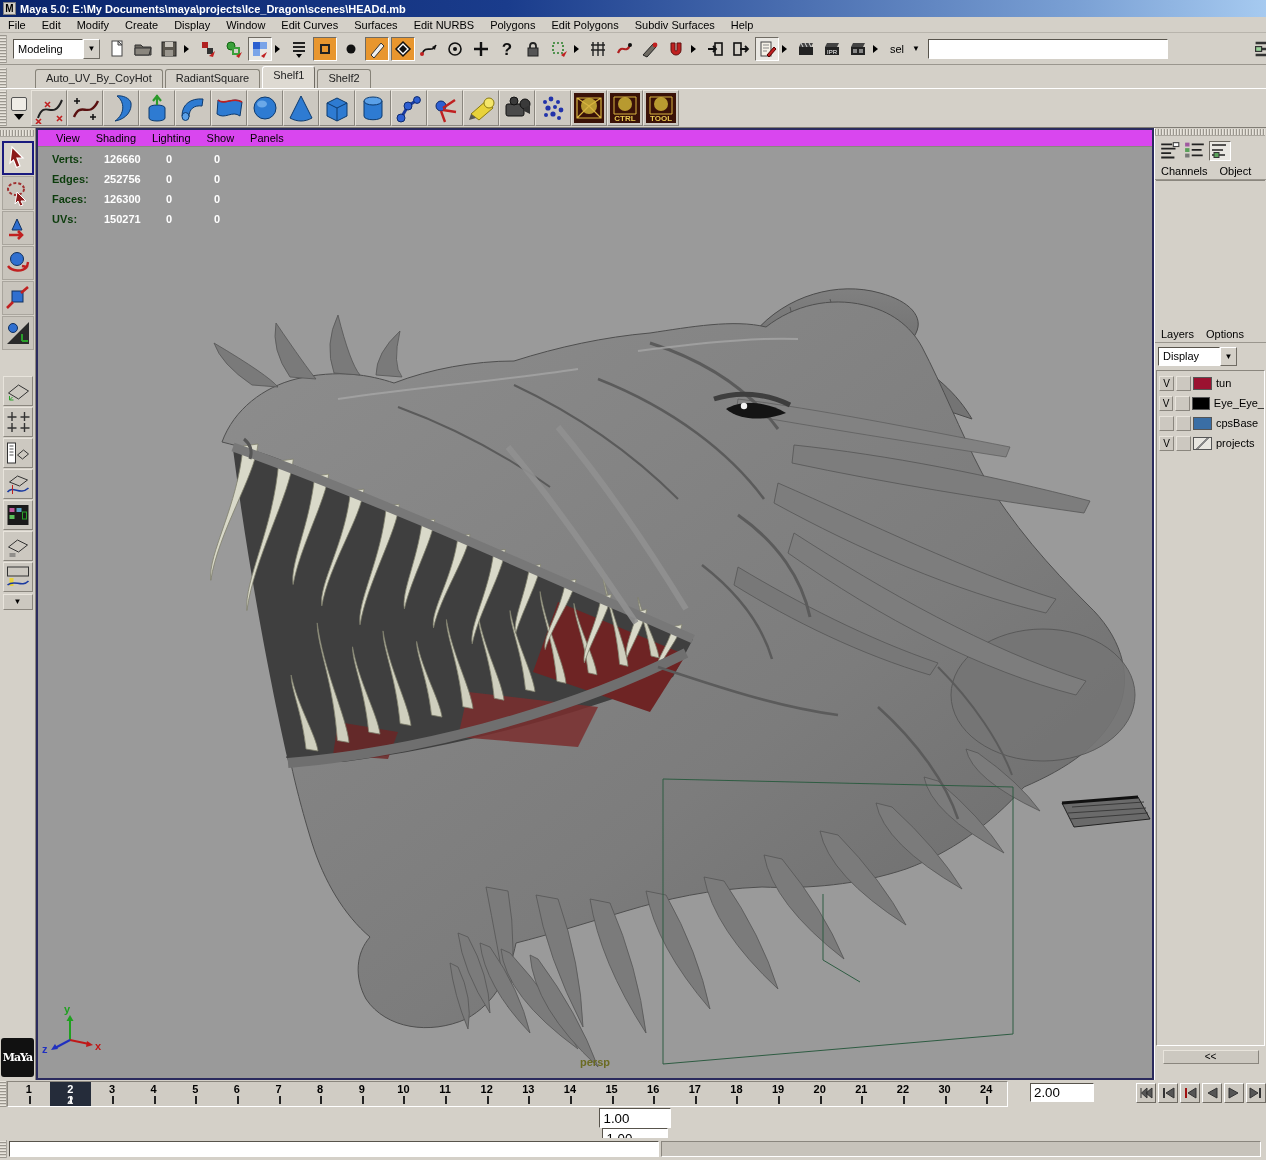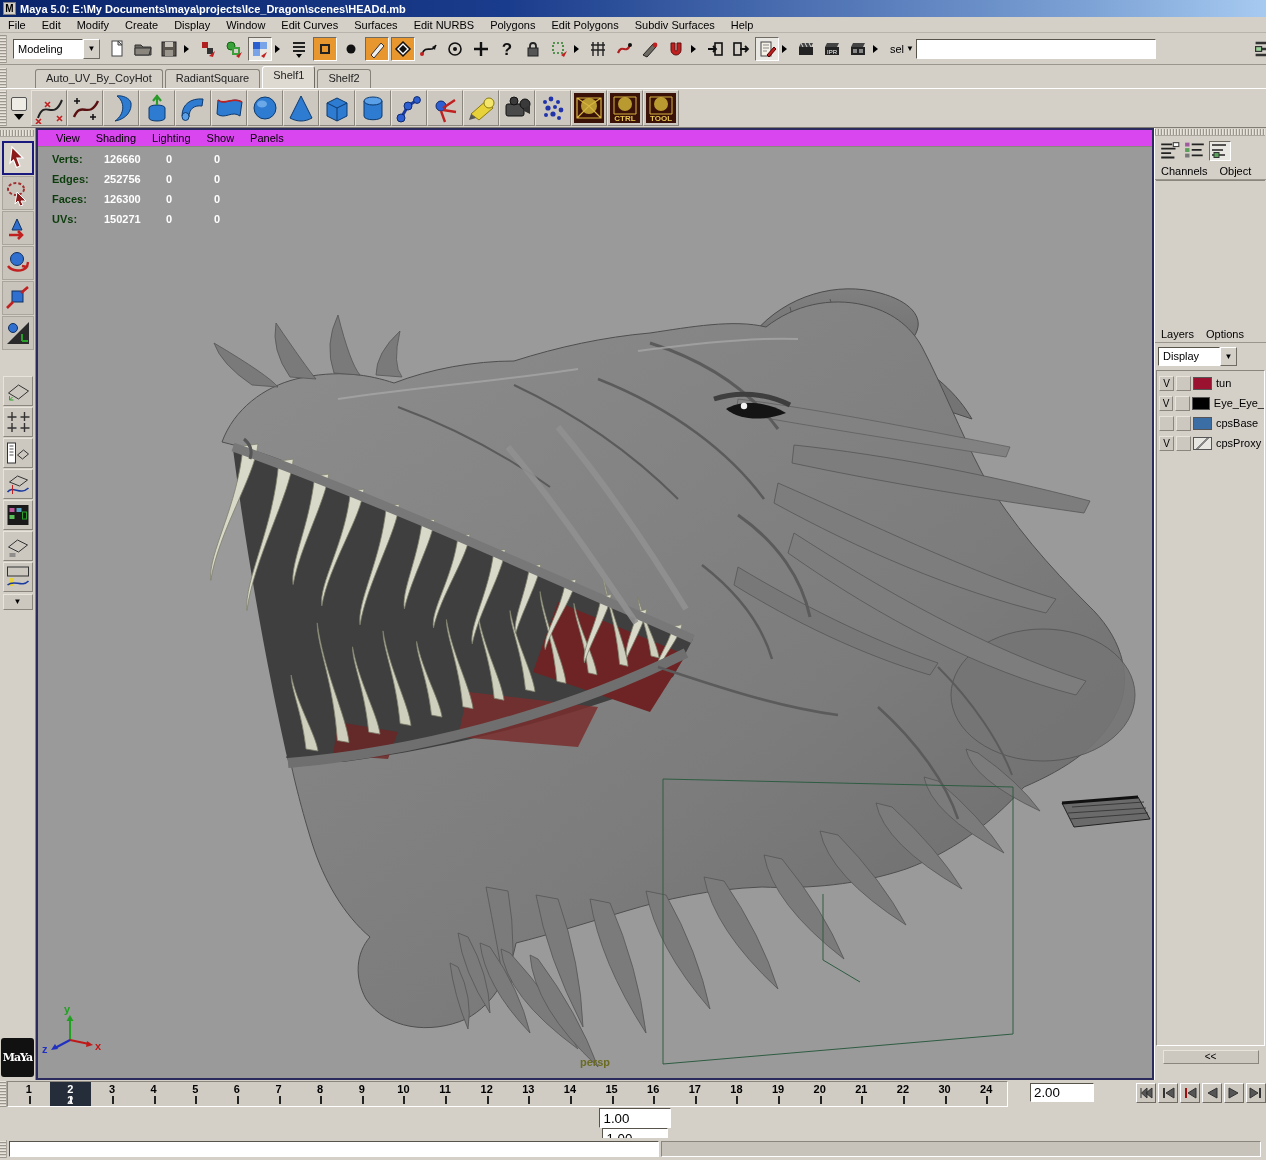--- a/index.html
+++ b/index.html
@@ -28,21 +28,21 @@
     border-bottom:1px solid #9a968e; display:flex; align-items:center; overflow:hidden; }
   #statusline .grip-v { height:28px; margin:0 2px 0 0; }
   #mode-combo { display:flex; margin:0 4px; }
   #mode-combo .txt { width:70px; height:20px; background:#fff; border:1px solid; border-color:#58544c #fff #fff #58544c; padding:3px 4px; }
   #mode-combo .arr { width:17px; height:20px; background:#d4d0c8; border:1px solid; border-color:#fff #6f6b63 #6f6b63 #fff; text-align:center; font-size:8px; line-height:18px; }
   .sicon { width:24px; height:24px; margin:0 1px; display:flex; align-items:center; justify-content:center; }
   .sicon.pressed { background:#e9e7e2; border:1px solid; border-color:#6f6b63 #fff #fff #6f6b63; }
   .sicon.orange  { background:#e8962e; border:1px solid; border-color:#6f6b63 #fff #fff #6f6b63; }
   .sdiv { width:9px; height:24px; margin:0 2px; display:flex; align-items:center; }
   .sdiv:before { content:""; width:0; height:0; border-left:5px solid #000; border-top:4px solid transparent; border-bottom:4px solid transparent; }
-  #sel-group { display:flex; align-items:center; margin-left:6px; gap:2px; }
+  #sel-group { display:flex; align-items:center; margin-left:6px; gap:8px; }
   #sel-field { width:240px; height:20px; }
 
   
   #shelftabs { left:0; top:65px; width:1138px; height:23px; display:flex; align-items:flex-end; }
   #shelftabs .grip-v { height:20px; margin-right:28px; }
   .shelf-tab { height:19px; padding:2px 10px 0; margin-right:2px; background:#d4d0c8;
     border:1px solid #868278; border-bottom:none; border-radius:3px 3px 0 0; color:#222; }
   .shelf-tab.active { height:22px; background:#dedad2; font-weight:normal; border-color:#fff #6f6b63 transparent #fff; position:relative; }
 
   
@@ -797,21 +797,21 @@
         <div class="layer-row">
           <div class="layer-toggle"></div>
           <div class="layer-toggle"></div>
           <div class="layer-swatch" style="background: rgb(58, 110, 165);"></div>
           <span class="layer-name">cpsBase</span>
         </div>
         <div class="layer-row">
           <div class="layer-toggle">V</div>
           <div class="layer-toggle"></div>
           <div class="layer-swatch hatch"></div>
-          <span class="layer-name">cpsProxy</span>
+          <span class="layer-name">projects</span>
         </div>
       </div>
     <div id="panel-collapse">&lt;&lt;</div>
   </div>
 
   <div id="timeslider" class="abs">
     <div class="grip-v"></div>
     <div id="ruler">
         <div class="frame-cell">
           <span class="num">1</span>

